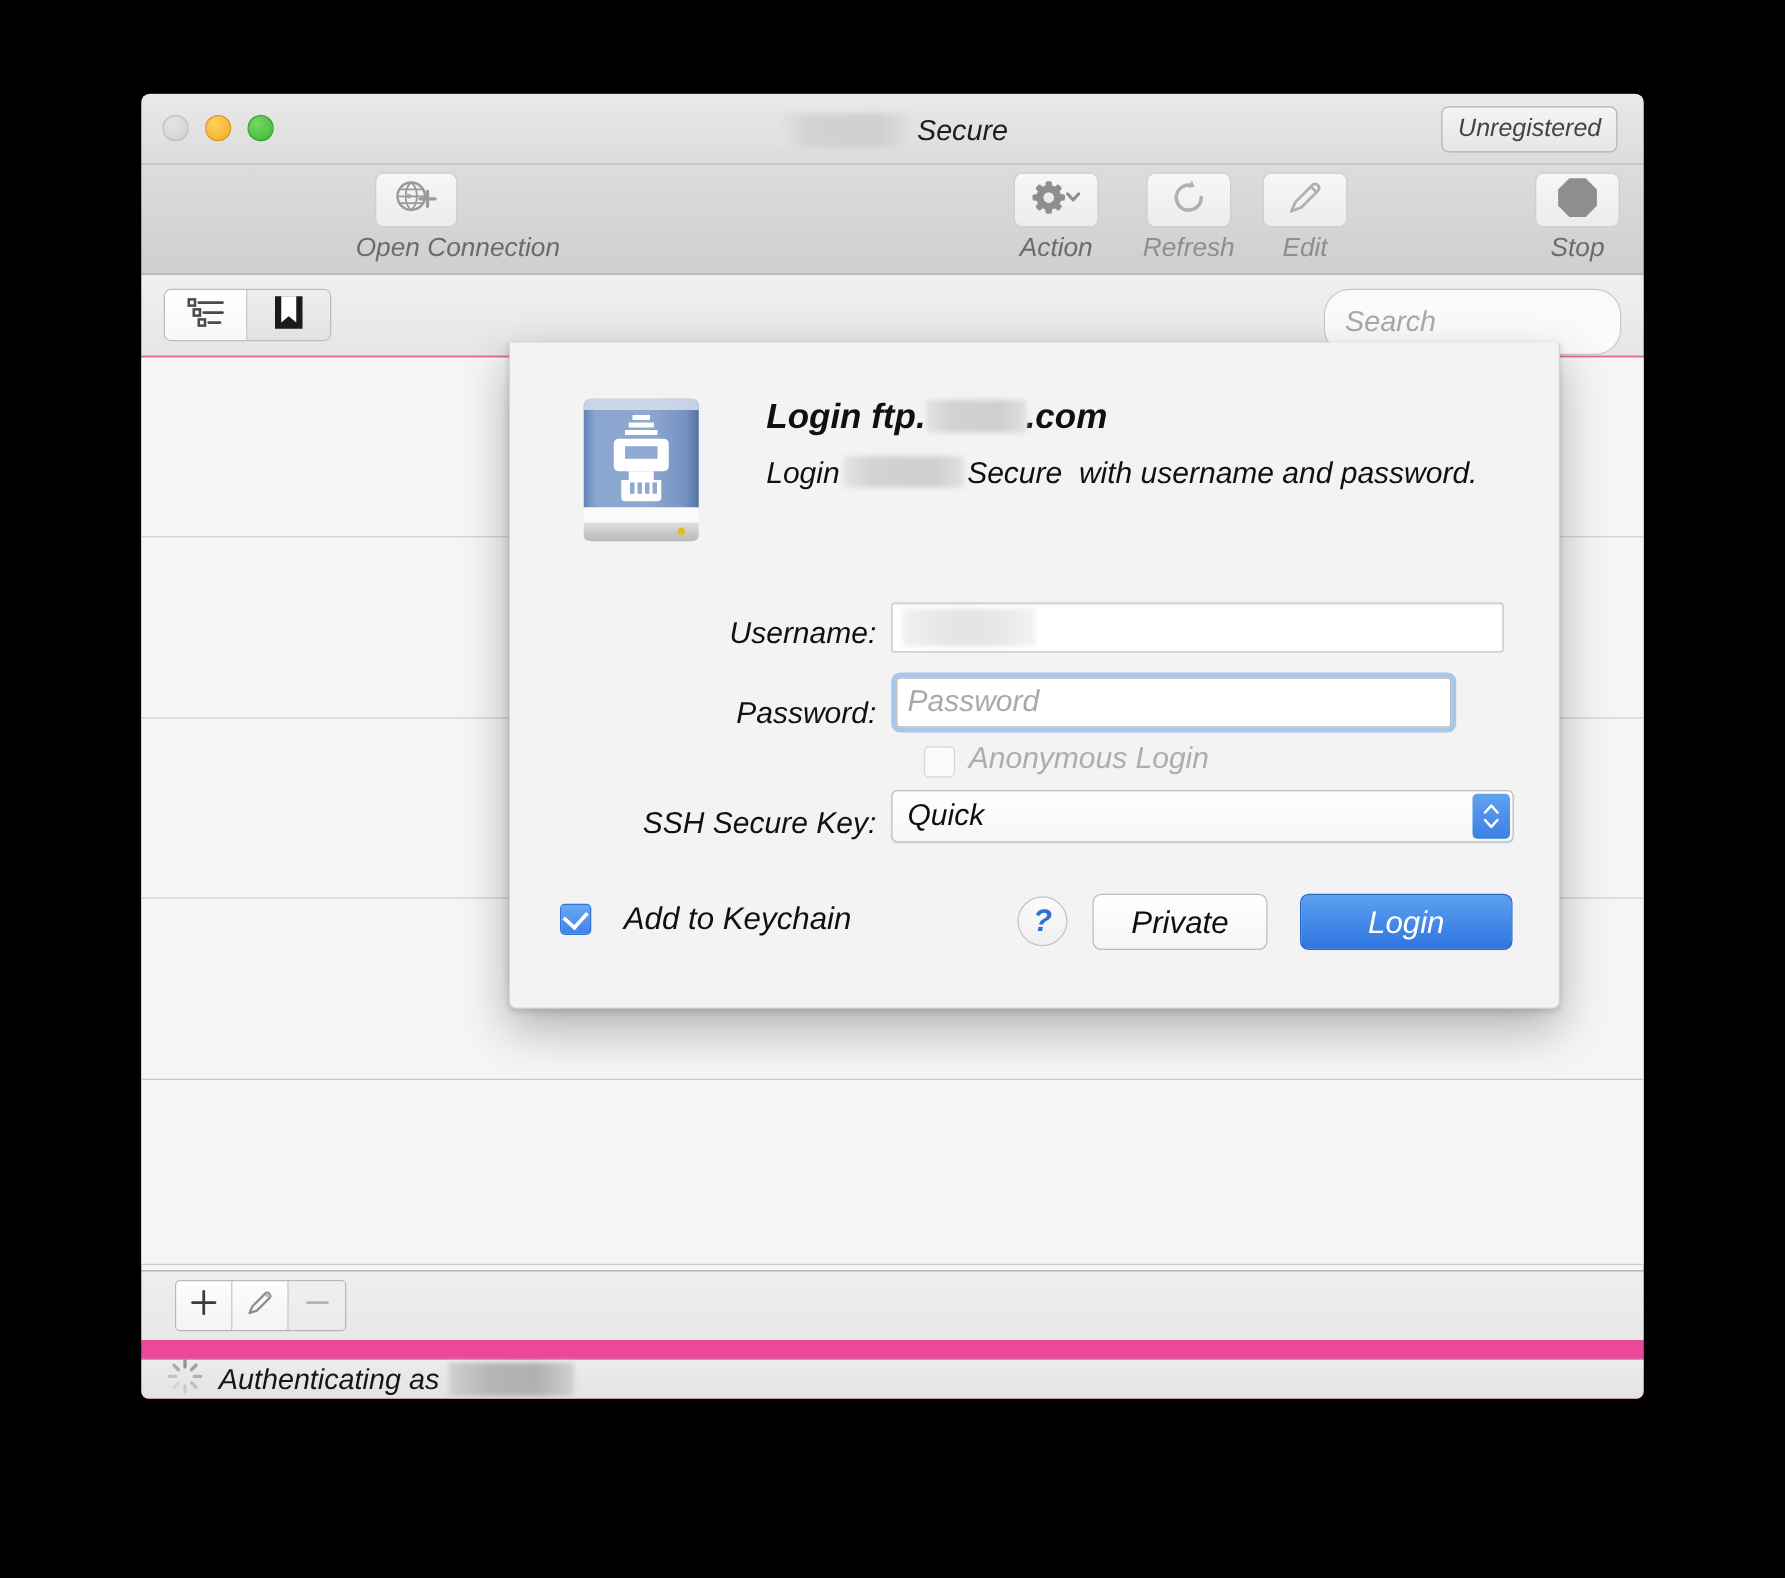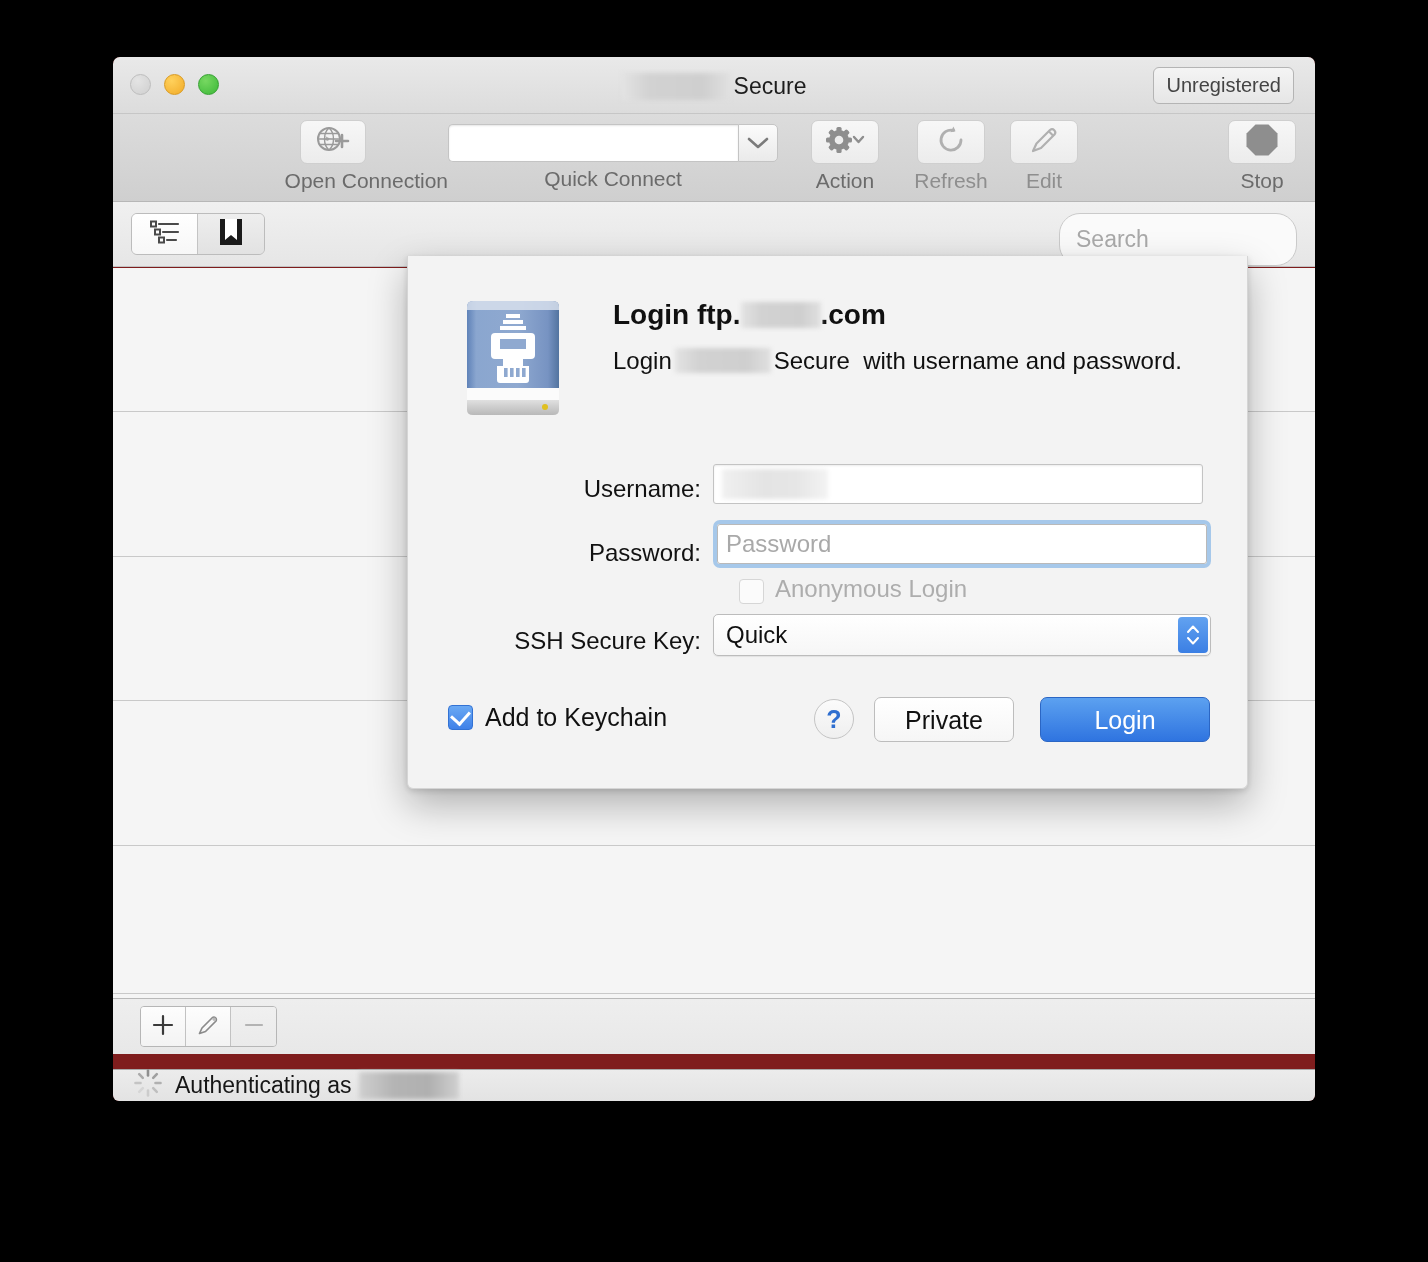--- a/index.html
+++ b/index.html
@@ -10,27 +10,28 @@
     background: #000000;
     overflow: hidden;
     font-family: "Liberation Sans", sans-serif;
     -webkit-font-smoothing: antialiased;
   }
 
   
   .window {
     position: absolute;
     left: 113px;
-    top: 57px;
+    top: 75px;
     width: 1202px;
     height: 1044px;
-    background: #7f1d1d;
+    background: #ec4899;
     border-radius: 7px 7px 6px 6px;
     overflow: hidden;
     box-shadow: 0 10px 40px rgba(0,0,0,0.55);
+    font-style: italic;
   }
 
   
   .titlebar {
     position: relative;
     height: 57px;
     background: linear-gradient(to bottom, #e9e9e9 0%, #dcdcdc 100%);
     border-bottom: 1px solid #c6c6c6;
   }
   .traffic {
@@ -304,21 +305,21 @@
     box-shadow: inset 0 1px 2px rgba(0,0,0,0.08);
     display: flex; align-items: center;
     padding: 0 8px;
     font-size: 24px;
   }
   .text-input .redact.user-r {
     width: 106px; height: 30px;
     background: linear-gradient(90deg,#f0f0f0 0%, #e4e4e4 40%, #e6e6e6 70%, #f3f3f3 100%);
   }
   .pw-wrap {
-    width: 498px; height: 48px;
+    width: 452px; height: 48px;
     border: 4px solid #a6c8ea;
     border-radius: 7px;
     padding: 0;
     display: flex;
   }
   .pw-inner {
     flex: 1;
     background: #fff;
     border: 1px solid #b9b9b9;
     border-radius: 3px;
@@ -386,21 +387,21 @@
     height: 118px;
   }
   .keychain {
     position: absolute;
     left: 40px; top: 32px;
     display: flex; align-items: center;
   }
   .keychain-label {
     font-size: 25px;
     color: #101010;
-    margin-left: 12px;
+    margin-left: 26px;
     line-height: 30px;
   }
   .help-btn {
     position: absolute;
     left: 406px; top: 29px;
     width: 40px; height: 40px;
     border-radius: 50%;
     background: linear-gradient(to bottom,#fbfbfb,#efefef);
     border: 1px solid #c4c4c4;
     display: flex; align-items: center; justify-content: center;
@@ -459,31 +460,20 @@
             <circle cx="13" cy="14" r="11" fill="none" stroke="#9a9a9a" stroke-width="2"></circle>
             <path d="M13 3 C7 8 7 20 13 25 M13 3 C19 8 19 20 13 25 M2.5 14 H23.5 M4 8.5 H22 M4 19.5 H22" fill="none" stroke="#9a9a9a" stroke-width="1.4"></path>
             <path d="M7 10 l3 2 -1 3 3 1 2 -3 3 2" fill="#9a9a9a" opacity="0.75"></path>
             <path d="M26 10 v12 M20 16 h12" stroke="#9a9a9a" stroke-width="2.6" stroke-linecap="round"></path>
           </svg>
         </span>
       </div>
       <div class="tb-label">Open Connection</div>
     </div>
 
-    <div class="tb-item" id="tb-quick">
-      <div class="qc-wrap">
-        <div class="qc-field"></div>
-        <div class="qc-arrow">
-          <svg width="22" height="13" viewBox="0 0 22 13">
-              <path d="M2 2 L11 10 L20 2" fill="none" stroke="#7b7b7b" stroke-width="2.6" stroke-linecap="round" stroke-linejoin="round"></path>
-            </svg>
-        </div>
-      </div>
-      <div class="tb-label">Quick Connect</div>
-    </div>
 
     <div class="tb-item" id="tb-action">
       <div class="tb-btn">
         <span>
           <svg width="44" height="28" viewBox="0 0 44 28">
             <g fill="#8e8e8e">
               <circle cx="16" cy="14" r="10"></circle>
               <g>
                 <rect x="13.4" y="1" width="5.2" height="26" rx="1.6"></rect>
                 <rect x="13.4" y="1" width="5.2" height="26" rx="1.6" transform="rotate(45 16 14)"></rect>

